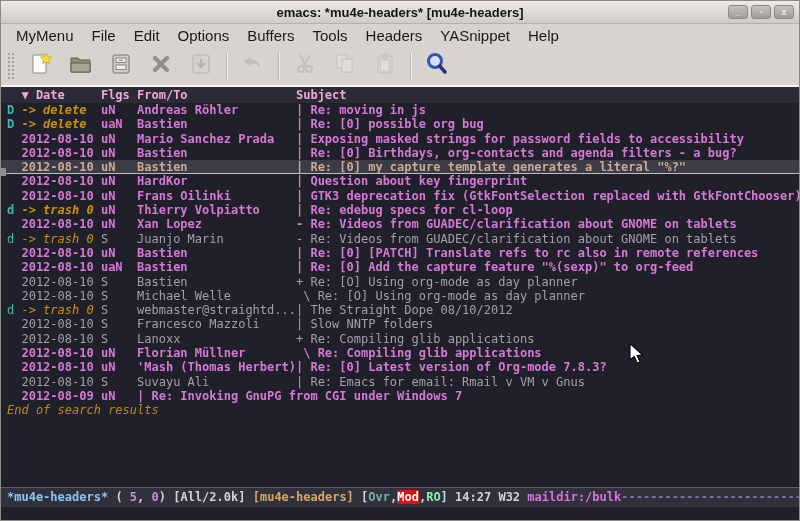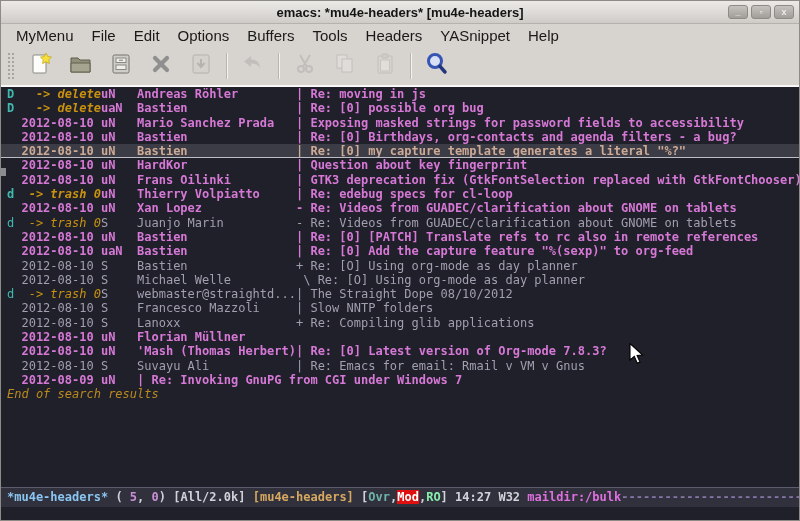--- a/index.html
+++ b/index.html
@@ -56,21 +56,21 @@
   }
   .row { height:14.3px; line-height:14.3px; display:flex; white-space:pre; padding-left:6px; }
   .c-mark { width:2ch; color:#3fb8af; }
   .c-date { width:11ch; }
   .c-flags { width:5ch; }
   .c-from { width:22ch; overflow:hidden; }
   .c-subj { flex:1; overflow:hidden; }
   .row.unread { color:#d678d6; font-weight:bold; }
   .row.read   { color:#a39eb0; }
   .row.current { background:#3c3c46; color:#cdaa96; border-bottom:1px solid #bcbcc4; }
-  .date-action { color:#c9920f; font-style:italic;text-align:right; }
+  .date-action { color:#c9920f; font-style:italic; }
   .eos { height:14.3px; line-height:14.3px; padding-left:6px; color:#bb8a1c; font-style:italic; white-space:pre; }
   .fringe-thumb { position:absolute; left:0; top:81px; width:5px; height:8px; background:#8b8b94; }
   .mouse-cursor { position:absolute; left:628px; top:256px; }
   
   .modeline {
     height:20px; flex:0 0 20px; background:#31313d; border-top:1px solid #5c5c6e;
     font-family:"DejaVu Sans Mono", monospace; font-size:12px; font-weight:bold;
     color:#d2d2da; line-height:19px; white-space:pre; overflow:hidden; padding-left:6px;
   }
   .ml-blue { color:#8ac6f2; }
@@ -181,20 +181,27 @@
 
     <div class="tool">
         <span><svg width="26" height="26" viewBox="0 0 26 26">
             <circle cx="11" cy="10" r="6.5" fill="#d7e0f4" stroke="#3554b4" stroke-width="3"></circle>
             <line x1="15.8" y1="15.2" x2="21" y2="21" stroke="#23357c" stroke-width="3.5" stroke-linecap="round"></line>
           </svg></span>
       </div>
   </div>
 
   <div class="buffer">
+    <div class="hline">
+      <span class="c-mark"> </span>
+      <span class="c-date">▼ Date</span>
+      <span class="c-flags">Flgs</span>
+      <span class="c-from">From/To</span>
+      <span class="c-subj">Subject</span>
+    </div>
 
     <div id="rows">
         <div class="row unread">
         <span class="c-mark">D</span>
         <span class="c-date date-action">-&gt; delete</span>
         <span class="c-flags">uN</span>
         <span class="c-from">Andreas Röhler</span>
         <span class="c-subj">| Re: moving in js</span>
       </div>
         <div class="row unread">
@@ -307,20 +314,21 @@
         <span class="c-date">2012-08-10</span>
         <span class="c-flags">S</span>
         <span class="c-from">Lanoxx</span>
         <span class="c-subj">+ Re: Compiling glib applications</span>
       </div>
         <div class="row unread">
         <span class="c-mark"></span>
         <span class="c-date">2012-08-10</span>
         <span class="c-flags">uN</span>
         <span class="c-from">Florian Müllner</span>
+        <span class="c-subj"> \ Re: Compiling glib applications</span>
       </div>
         <div class="row unread">
         <span class="c-mark"></span>
         <span class="c-date">2012-08-10</span>
         <span class="c-flags">uN</span>
         <span class="c-from">'Mash (Thomas Herbert)</span>
         <span class="c-subj">| Re: [0] Latest version of Org-mode 7.8.3?</span>
       </div>
         <div class="row read">
         <span class="c-mark"></span>

